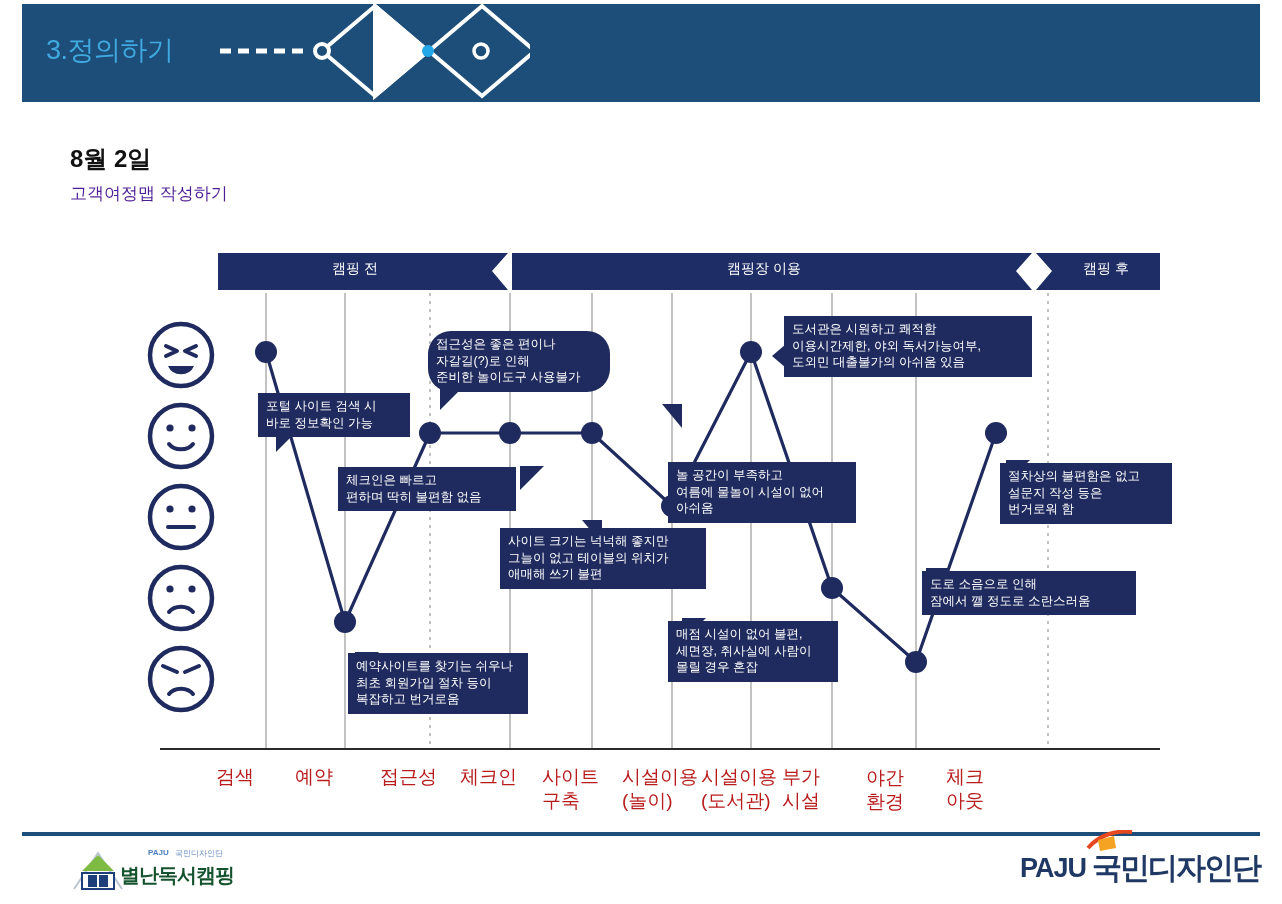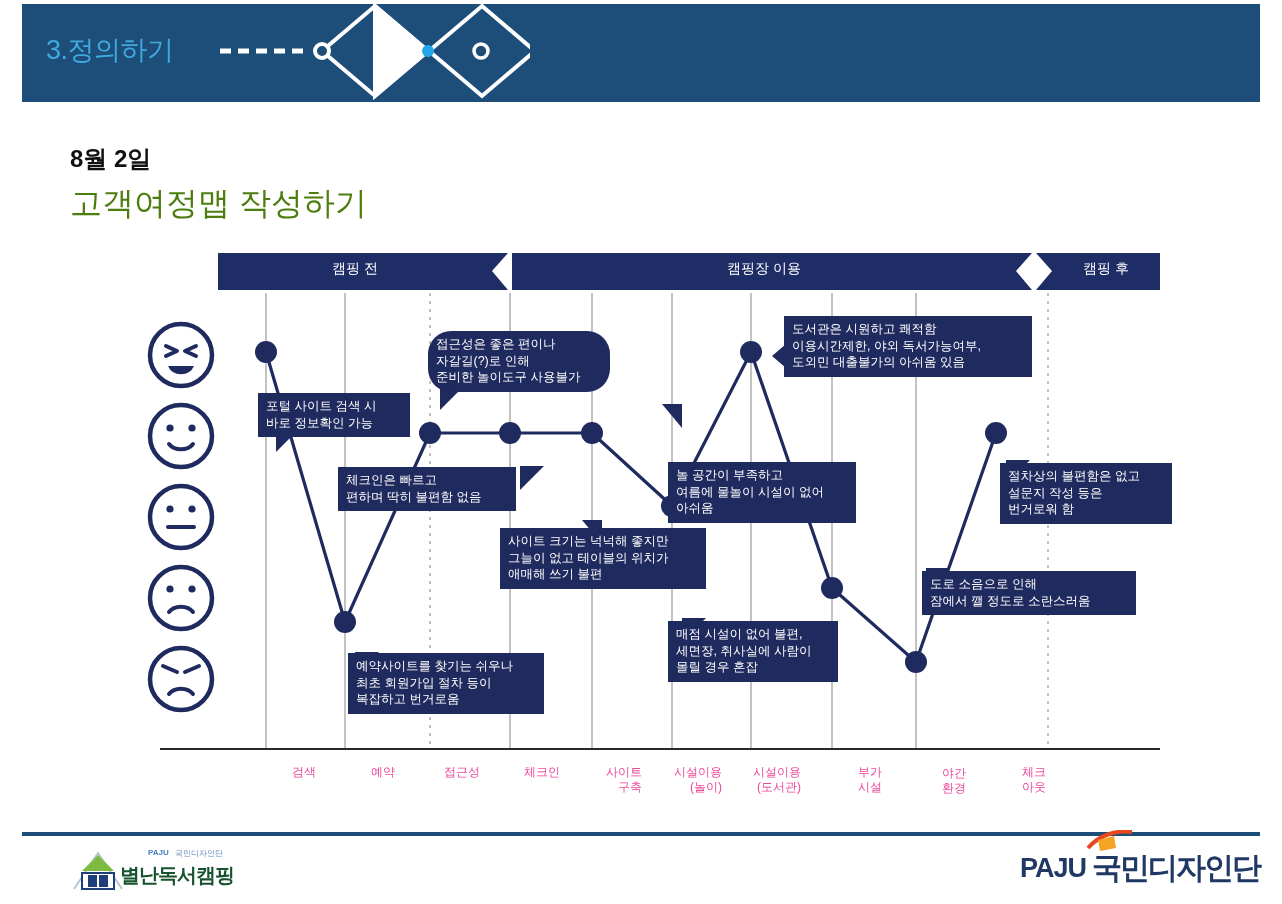--- a/index.html
+++ b/index.html
@@ -18,37 +18,37 @@
     font-size:27px;color:#3fa9e0;letter-spacing:-0.5px;
     font-family:"Liberation Sans","DejaVu Sans",sans-serif;
   }
   #header-diagram{position:absolute;left:210px;top:0px;}
   
   #page-date{
     position:absolute;left:70px;top:143px;font-size:24px;font-weight:bold;color:#111;
     letter-spacing:0px;
   }
   #page-subtitle{
-    position:absolute;left:70px;top:182px;font-size:32px;color:#4d7c0f;letter-spacing:0px;
+    position:absolute;left:70px;top:182px;font-size:17px;color:#4c1d95;letter-spacing:0px;
   }
   
   #journey{position:absolute;left:0;top:0;width:1282px;height:904px;}
   .phase-label{
     position:absolute;color:#ffffff;font-size:14px;text-align:center;
     top:260px;
   }
   
   .callout{
     position:absolute;background:#1f2a5e;color:#ffffff;
     font-size:12.5px;line-height:1.32;padding:5px 8px 6px 8px;
     box-sizing:border-box;white-space:pre-line;
   }
   
   .axis-label{
-    position:absolute;font-size:12px;color:#ec4899;text-align:right;
+    position:absolute;font-size:19px;color:#b91c1c;text-align:left;
     line-height:1.25;white-space:pre-line;
   }
   
   #footer-rule{
     position:absolute;left:22px;top:832px;width:1238px;height:4px;background:#1d4e79;
   }
   #logo-left{position:absolute;left:70px;top:845px;}
   #logo-left-text{
     position:absolute;left:120px;top:862px;font-size:20px;font-weight:bold;color:#14532d;
     letter-spacing:-1px;
@@ -180,21 +180,21 @@
     <polygon points="1006,460 1030,460 1006,484"></polygon>
   </g>
 </svg>
 
 <div class="phase-label" style="left:218px;width:274px;">캠핑 전</div>
 <div class="phase-label" style="left:512px;width:504px;">캠핑장 이용</div>
 <div class="phase-label" style="left:1052px;width:108px;">캠핑 후</div>
 
 <div class="callout" style="left:258px;top:393px;width:152px;">포털 사이트 검색 시
 바로 정보확인 가능</div>
-<div class="callout" style="left:348px;top:653px;width:196px;">예약사이트를 찾기는 쉬우나
+<div class="callout" style="left:348px;top:653px;width:180px;">예약사이트를 찾기는 쉬우나
 최초 회원가입 절차 등이
 복잡하고 번거로움</div>
 <div class="callout" style="left:428px;top:331px;width:182px;border-radius:23px;">접근성은 좋은 편이나
 자갈길(?)로 인해
 준비한 놀이도구 사용불가</div>
 <div class="callout" style="left:338px;top:467px;width:178px;">체크인은 빠르고
 편하며 딱히 불편함 없음</div>
 <div class="callout" style="left:500px;top:528px;width:206px;">사이트 크기는 넉넉해 좋지만
 그늘이 없고 테이블의 위치가
 애매해 쓰기 불편</div>

